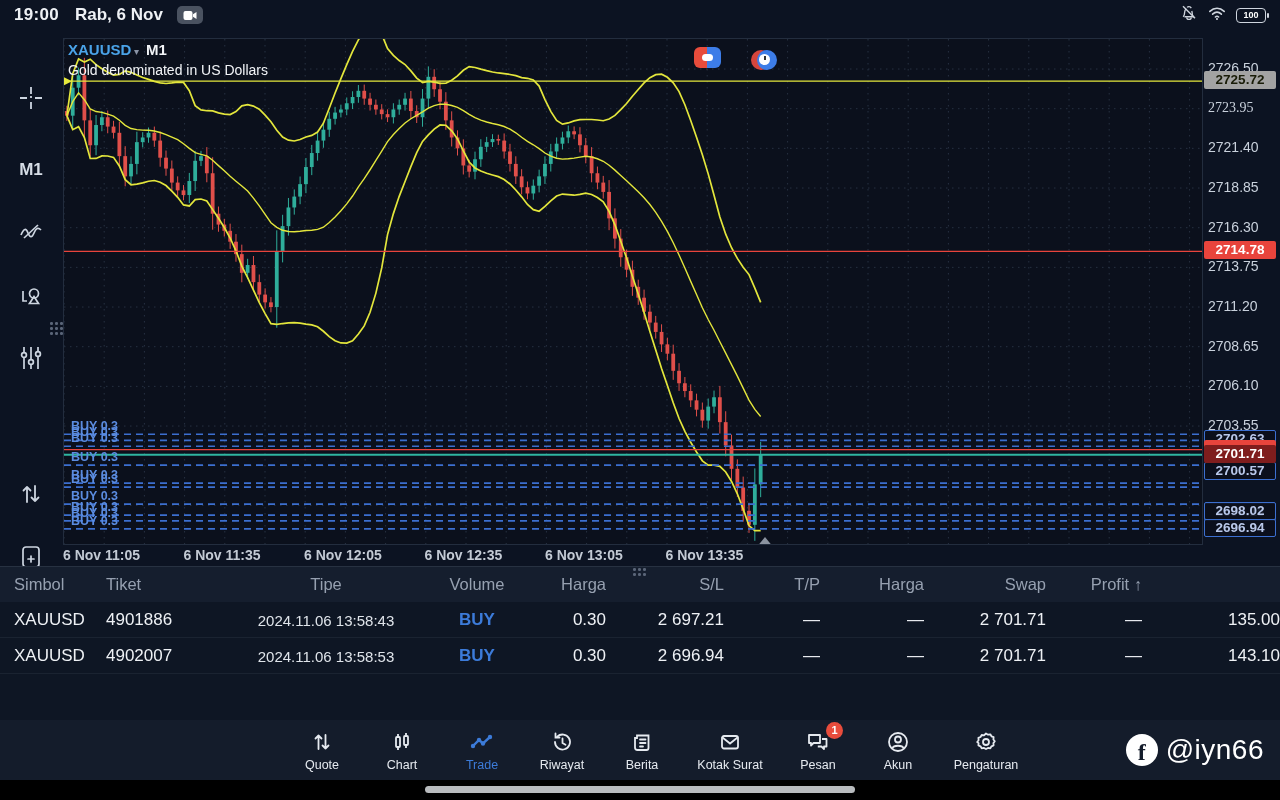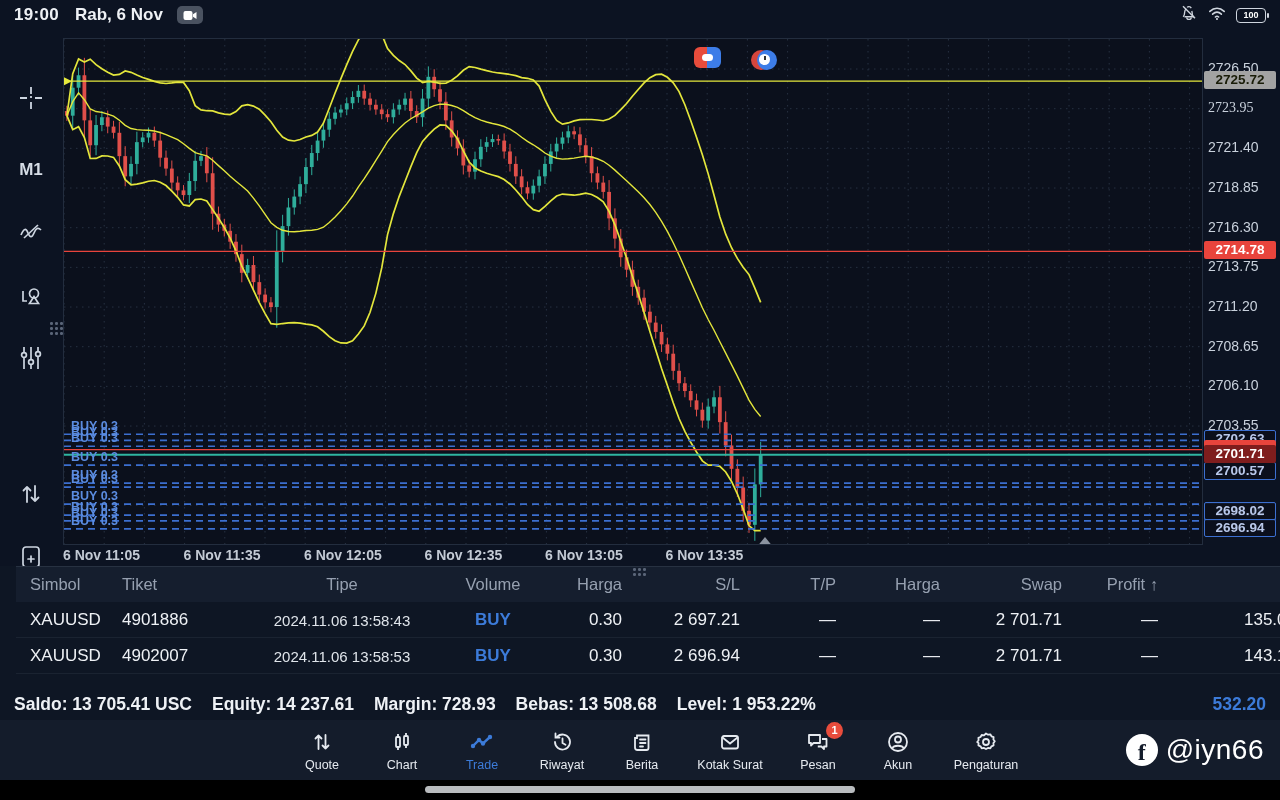--- a/index.html
+++ b/index.html
@@ -49,21 +49,21 @@
   .tag.yellow { background:#a3a3a3; color:#191c08; }
   .tag.red { background:#e8443c; color:#fff; }
   .tag.teal { background:#7f1d1d; color:#fff; }
   .tag.blue { background:rgba(11,16,28,.9); border:1.5px solid #3c6fd0; color:#b9c8ea; line-height:15px; }
   .timerow { position:absolute; left:63px; top:547px; width:1140px; height:20px; z-index:2;font-weight:bold; }
   .t-lab { position:absolute; top:0; font-size:14px; color:#c3cad4; white-space:nowrap; }
 
   
   .table-block { position:absolute; left:0; top:566px; width:1280px; height:154px; background:#0e1624; z-index:10; }
   .grid-row { display:grid; grid-template-columns:86px 112px 228px 74px 92px 118px 96px 104px 122px 96px 138px;
-              padding:8px 14px; align-items:center;margin-left:16px; }
+              padding:8px 14px; align-items:center; }
   .thead { height:36px; background:#151e2e; border-top:1px solid #273141; color:#96a0b0; font-size:16.5px; }
   .trow { height:36px; font-size:17px; border-bottom:1px solid #1a2331; }
   .grid-row > div:nth-child(1){ text-align:left; }
   .grid-row > div:nth-child(2){ text-align:left; padding-left:6px; }
   .grid-row > div:nth-child(3){ text-align:center; }
   .grid-row > div:nth-child(4){ text-align:center; }
   .grid-row > div:nth-child(n+5){ text-align:right; }
   .trow .cell-time { font-size:15px; color:#dfe4ea; }
   .trow .cell-type { color:#3c7bd9; font-weight:bold; }
   .summary { position:absolute; left:0; bottom:0; width:1280px; height:32px; display:flex; align-items:center;
@@ -479,20 +479,26 @@
       <line x1="0" y1="444.12379999999575" x2="1140" y2="444.12379999999575" stroke="#3c6fd0" stroke-width="1.6" stroke-dasharray="7 5"></line>
       <line x1="0" y1="448.16835999999915" x2="1140" y2="448.16835999999915" stroke="#3c6fd0" stroke-width="1.6" stroke-dasharray="7 5"></line>
       <line x1="0" y1="465.1243999999943" x2="1140" y2="465.1243999999943" stroke="#3c6fd0" stroke-width="1.6" stroke-dasharray="7 5"></line>
       <line x1="0" y1="476.16915999999486" x2="1140" y2="476.16915999999486" stroke="#3c6fd0" stroke-width="1.6" stroke-dasharray="7 5"></line>
       <line x1="0" y1="481.92488000000026" x2="1140" y2="481.92488000000026" stroke="#3c6fd0" stroke-width="1.6" stroke-dasharray="7 5"></line>
       <line x1="0" y1="489.85843999999656" x2="1140" y2="489.85843999999656" stroke="#3c6fd0" stroke-width="1.6" stroke-dasharray="7 5"></line>
       <line x1="0" y1="410.6783999999943" x2="1140" y2="410.6783999999943" stroke="#e8443c" stroke-width="1.2"></line>
       <line x1="0" y1="415.65631999999687" x2="1140" y2="415.65631999999687" stroke="#2fb5a0" stroke-width="2"></line>
       <polygon points="692,509 710,509 701,498" fill="#8b93a0"></polygon>
     </svg>
+  <div class="chart-head">
+    <div>
+      <span class="sym">XAUUSD</span><span class="caret"> ▾ </span><span class="tf">M1</span>
+    </div>
+    <div class="desc">Gold denominated in US Dollars</div>
+  </div>
   <div class="overlay-icons">
     <div class="sw-widget">
         <i></i>
       </div>
     <div class="clk-widget">
       <span class="c-red"></span>
         <span class="c-blue"></span>
         <span class="c-face"></span>
     </div>
   </div>
@@ -580,28 +586,20 @@
         <div class="cell-type">BUY</div>
         <div>0.30</div>
         <div>2 696.94</div>
         <div>—</div>
         <div>—</div>
         <div>2 701.71</div>
         <div>—</div>
         <div>143.10</div>
       </div>
     </div>
-  <div class="summary" id="summary">
-      <span>Saldo: 13 705.41 USC</span>
-      <span>Equity: 14 237.61</span>
-      <span>Margin: 728.93</span>
-      <span>Bebas: 13 508.68</span>
-      <span>Level: 1 953.22%</span>
-      <span class="total">532.20</span>
-    </div>
 </div>
 
 <div class="nav" id="nav">
     <div class="nav-item">
       <div class="nav-ic">
         <svg width="24" height="24" viewBox="0 0 24 24" fill="none" stroke="currentColor" stroke-width="1.8" stroke-linecap="round">
           <path d="M8.5 19V5.5 M8.5 5.5 5.5 8.5 M8.5 5.5l3 3"></path>
           <path d="M15.5 5v13.5 M15.5 18.5l-3-3 M15.5 18.5l3-3"></path>
         </svg>
       </div>

